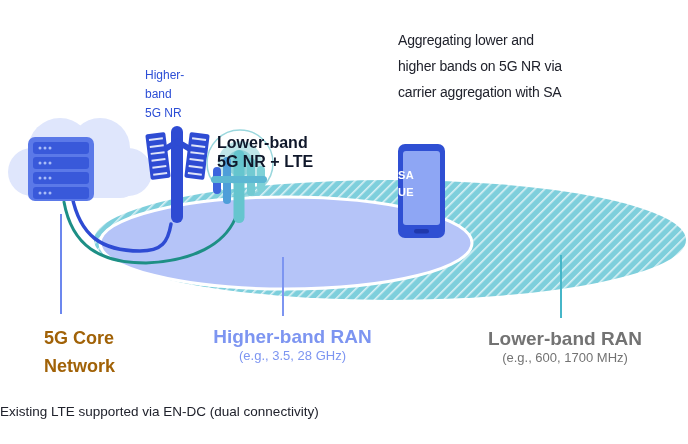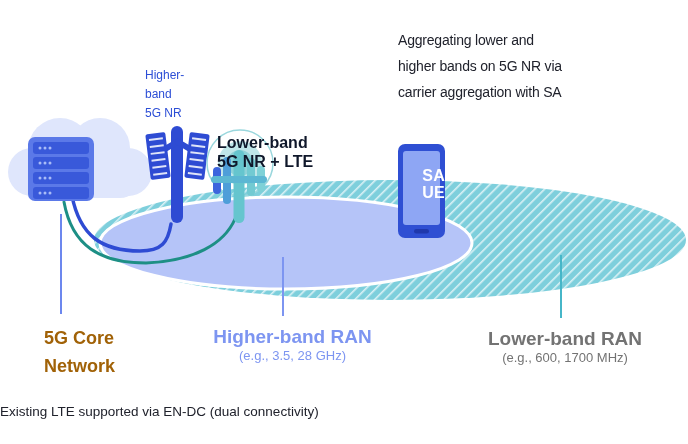--- a/index.html
+++ b/index.html
@@ -26,22 +26,22 @@
   .ran-label{text-align:center;}
   .ran-label .ran-title{font-size:19px;font-weight:bold;line-height:22px;text-align:center;}
   .ran-label .ran-sub{font-size:13px;line-height:15px;margin-top:0;}
   .ran-higher{left:200px;top:326px;width:185px;color:#7d95f1;}
   .ran-lower{left:470px;top:328px;width:190px;color:#737373;}
   .footer-note{
     left:0;top:404px;width:688px;text-align:left;
     font-size:13.5px;color:#20222c;
   }
   .ue-text{
-    left:398px;top:167px;width:47px;text-align:right;
-    font-size:16px;line-height:17px;font-weight:bold;color:#ffffff;
+    left:398px;top:167px;width:47px;text-align:left;
+    font-size:11px;line-height:17px;font-weight:bold;color:#ffffff;
     letter-spacing:0.3px;
   }
 </style>
 </head>
 <body>
 
 <div class="stage">
 
   <svg width="688" height="444" viewBox="0 0 688 444">
     <defs>

